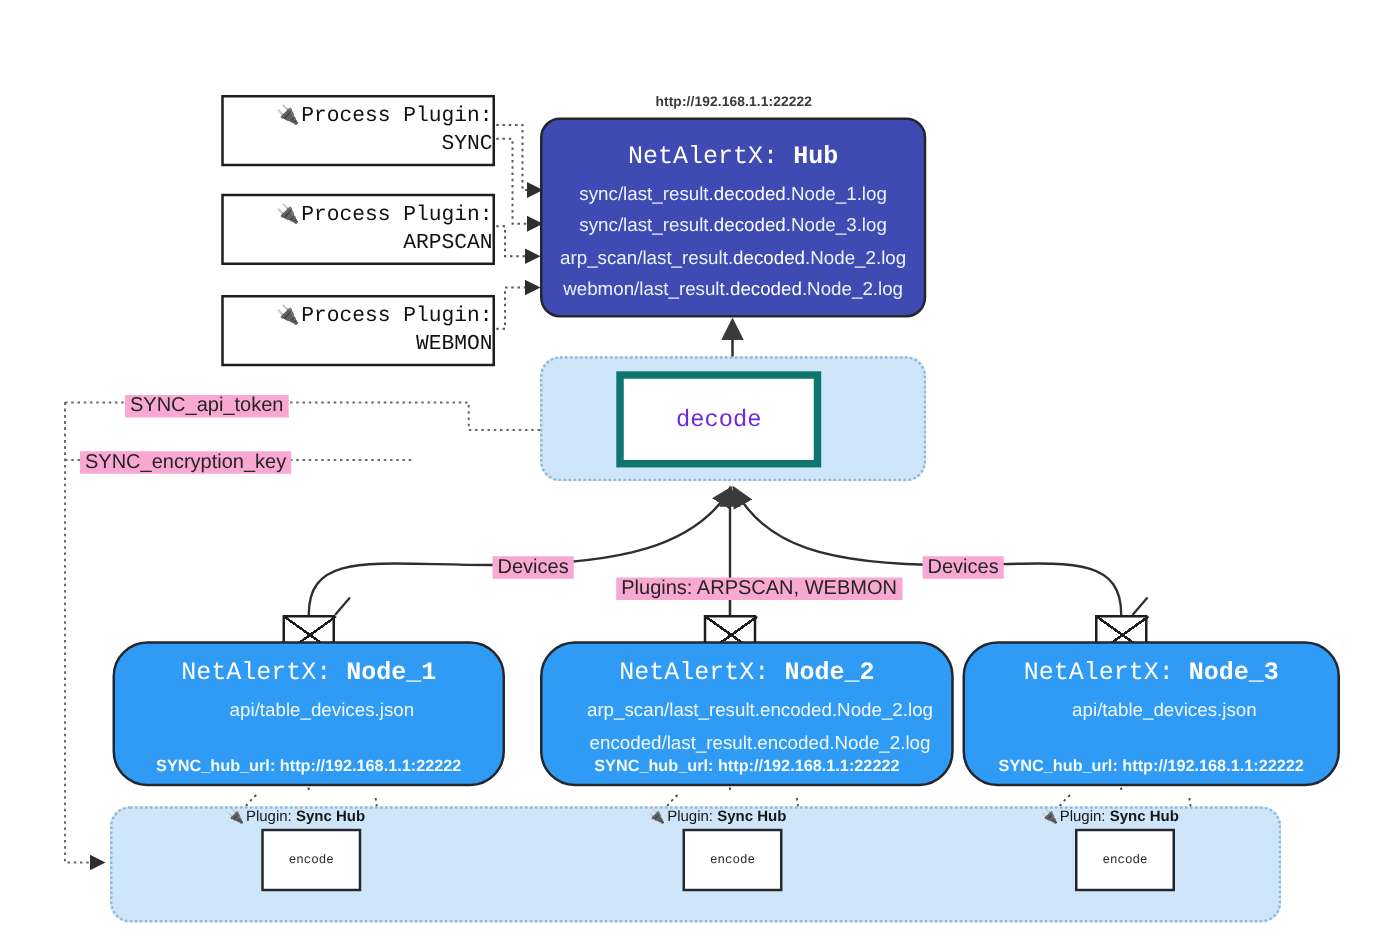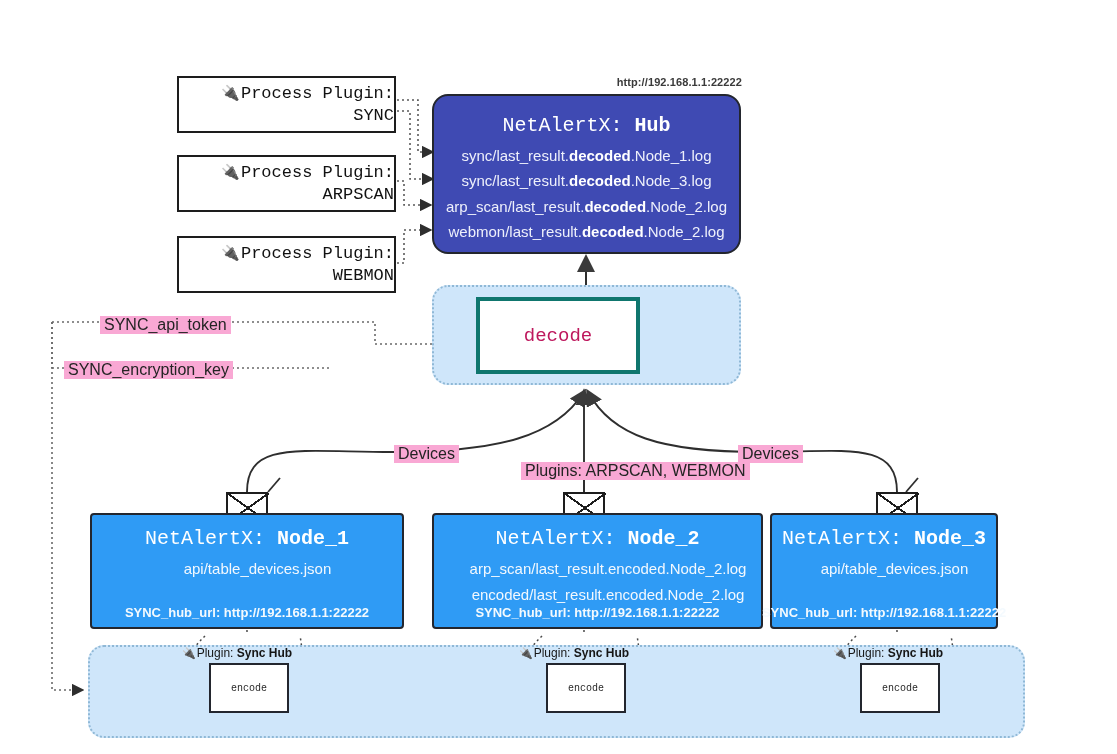--- a/index.html
+++ b/index.html
@@ -18,46 +18,46 @@
   
   .proc-box{position:absolute;width:219px;height:57px;background:#ffffff;
             border:2px solid #1d1d1d;box-sizing:border-box;
             display:flex;flex-direction:column;align-items:flex-end;justify-content:center;
             font-family:"Liberation Mono", monospace;font-size:17px;line-height:1.25;color:#111;}
   .proc-box .l1{white-space:nowrap;}
   .proc-box .l1 .pg{font-family:"Liberation Sans",sans-serif;font-size:15px;margin-right:1px;}
   .proc-box .l2{white-space:nowrap;}
 
   
-  .hub-url{position:absolute;left:432px;top:76px;width:310px;text-align:right;
+  .hub-url{position:absolute;left:432px;top:76px;width:310px;text-align:center;
            font-size:11px;font-weight:bold;color:#3a3a3a;letter-spacing:.1px;}
   .hub{position:absolute;left:432px;top:94px;width:309px;height:160px;
        background:#3f4ab3;border:2px solid #23262e;border-radius:16px;box-sizing:border-box;
        display:flex;flex-direction:column;align-items:center;}
   .hub .hdr{font-family:"Liberation Mono", monospace;font-size:20px;color:#ffffff;
             margin-top:18px;white-space:nowrap;}
   .hub .hdr b{font-weight:bold;}
   .hub .rows{margin-top:7px;width:100%;display:flex;flex-direction:column;align-items:center;gap:2px;}
   .hub .row{font-size:15px;color:#eef0fb;white-space:nowrap;line-height:1.55;}
-  .hub .row b{font-weight:bold;color:#ffffff;}
+  .hub .row b{font-weight:normal;color:#ffffff;}
 
   
   .decode-group{position:absolute;left:432px;top:285px;width:309px;height:100px;
                 background:#cfe6fa;border:2px dotted #8fb8d6;border-radius:16px;box-sizing:border-box;}
-  .decode-box{position:absolute;left:476px;top:297px;width:164px;height:77px;background:#fff;
-              border:4px solid #0f766e;box-sizing:border-box;display:flex;align-items:center;
-              justify-content:center;font-family:"Liberation Mono", monospace;font-size:19px;color:#be185d;}
+  .decode-box{position:absolute;left:493px;top:297px;width:164px;height:77px;background:#fff;
+              border:6px solid #0f766e;box-sizing:border-box;display:flex;align-items:center;
+              justify-content:center;font-family:"Liberation Mono", monospace;font-size:19px;color:#6d28d9;}
 
   
   .edge-label{position:absolute;font-size:16px;color:#242424;background:#f9a8d4;
               padding:0 4px;white-space:nowrap;}
 
   
   .node{position:absolute;height:116px;background:#2f9bf5;border:2px solid #23262e;
-        border-radius:4px;box-sizing:border-box;display:flex;flex-direction:column;align-items:center;}
+        border-radius:28px;box-sizing:border-box;display:flex;flex-direction:column;align-items:center;}
   .node .hdr{font-family:"Liberation Mono", monospace;font-size:20px;color:#ffffff;
              margin-top:12px;white-space:nowrap;}
   .node .hdr b{font-weight:bold;}
   .node .lines{margin-top:8px;display:flex;flex-direction:column;align-items:center;gap:3px;width:100%;padding-left:21px;}
   .node .ln{font-size:15px;color:#f2f8fe;white-space:nowrap;line-height:1.5;}
   .node .foot{position:absolute;bottom:7px;font-size:13px;font-weight:bold;color:#f4fafe;white-space:nowrap;}
 
   
   .env{position:absolute;width:42px;height:30px;background:#ffffff;border:2px solid #1d1d1d;
        box-sizing:border-box;}
@@ -162,21 +162,21 @@
     </div>
   </div>
 
   <div class="decode-group"></div>
   <div class="decode-box">decode</div>
 
   <div class="edge-label" style="left:100px;top:316px;">SYNC_api_token</div>
   <div class="edge-label" style="left:64px;top:361px;">SYNC_encryption_key</div>
 
   <div class="edge-label" style="left:394px;top:445px;">Devices</div>
-  <div class="edge-label" style="left:521px;top:462px;">Plugins: ARPSCAN, WEBMON</div>
+  <div class="edge-label" style="left:493px;top:462px;">Plugins: ARPSCAN, WEBMON</div>
   <div class="edge-label" style="left:738px;top:445px;">Devices</div>
 
   <div class="env" style="left:226px;top:492px;"></div>
   <div class="env" style="left:563px;top:492px;"></div>
   <div class="env" style="left:876px;top:492px;"></div>
 
   <div class="node" style="left:90px;top:513px;width:314px;">
     <div class="hdr"><span>NetAlertX: </span><b>Node_1</b></div>
     <div class="lines">
       <div class="ln">api/table_devices.json</div>
@@ -186,21 +186,21 @@
 
   <div class="node" style="left:432px;top:513px;width:331px;">
     <div class="hdr"><span>NetAlertX: </span><b>Node_2</b></div>
     <div class="lines">
       <div class="ln">arp_scan/last_result.encoded.Node_2.log</div>
       <div class="ln">encoded/last_result.encoded.Node_2.log</div>
     </div>
     <div class="foot">SYNC_hub_url: http://192.168.1.1:22222</div>
   </div>
 
-  <div class="node" style="left:770px;top:513px;width:228px;text-align:center;">
+  <div class="node" style="left:770px;top:513px;width:302px;text-align:center;">
     <div class="hdr"><span>NetAlertX: </span><b>Node_3</b></div>
     <div class="lines">
       <div class="ln">api/table_devices.json</div>
     </div>
     <div class="foot">SYNC_hub_url: http://192.168.1.1:22222</div>
   </div>
 
   <div class="encode-band"></div>
 
   <div class="encode-cap" style="left:182px;top:646px;">

